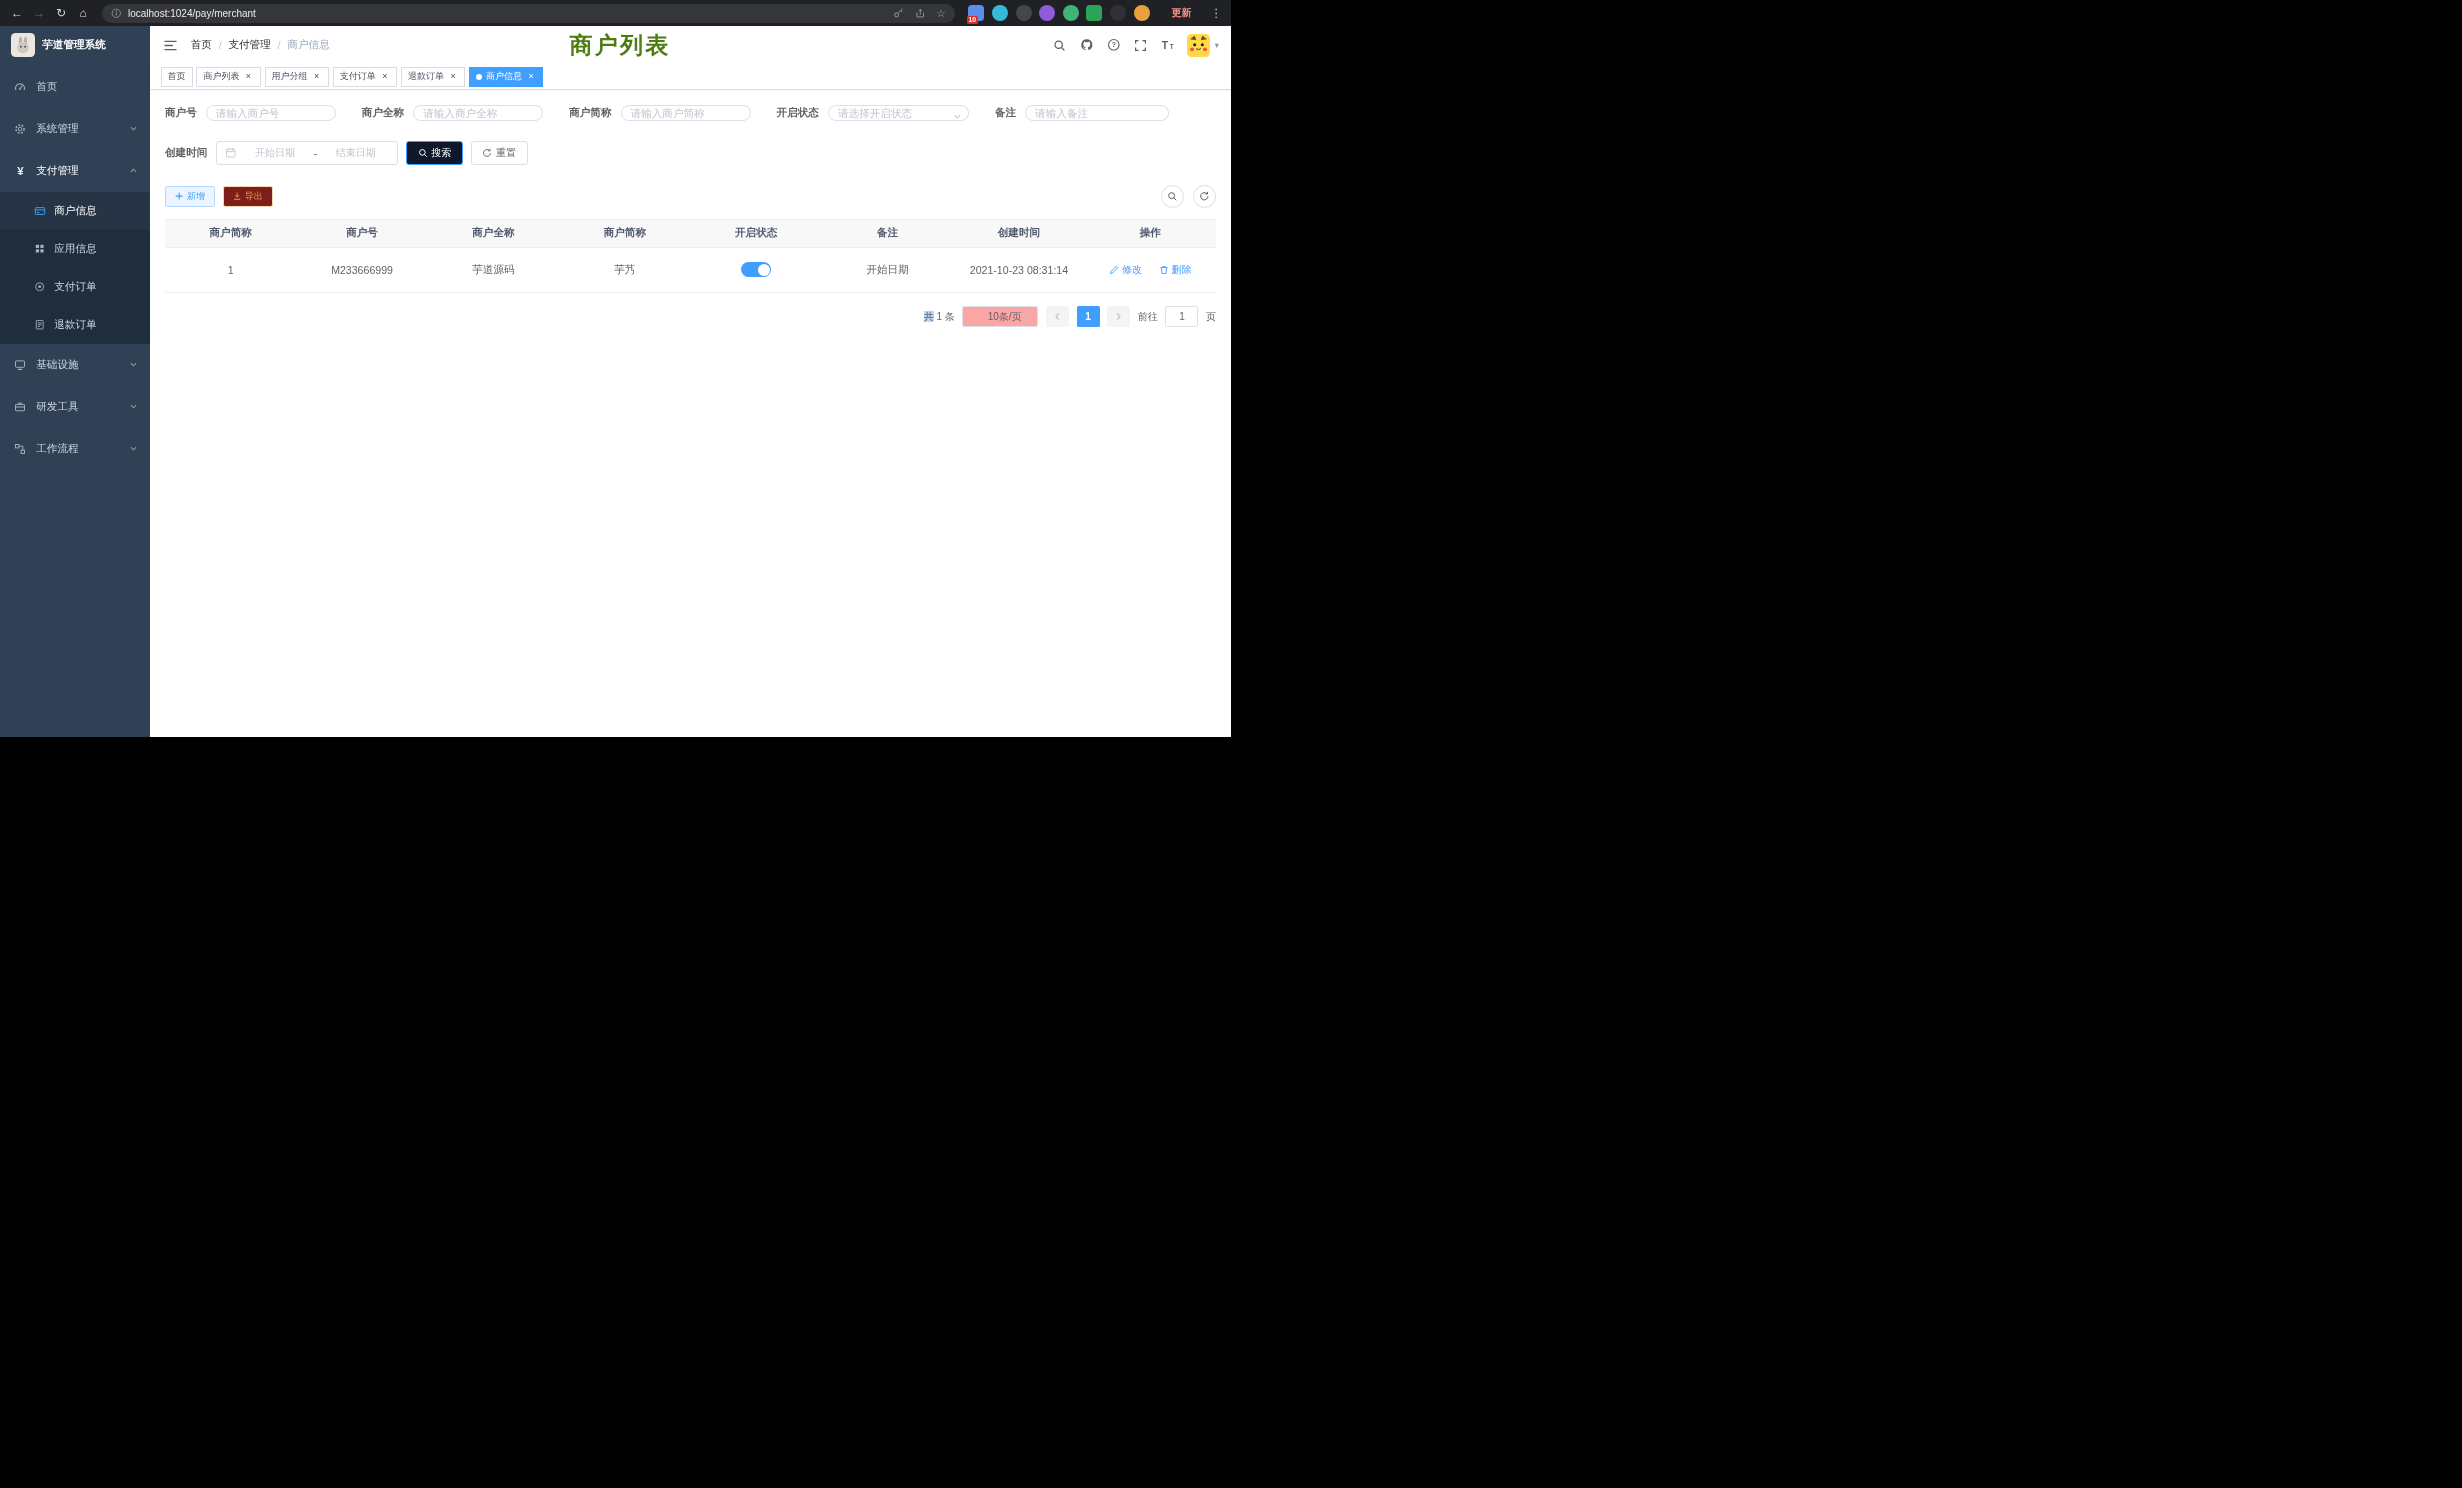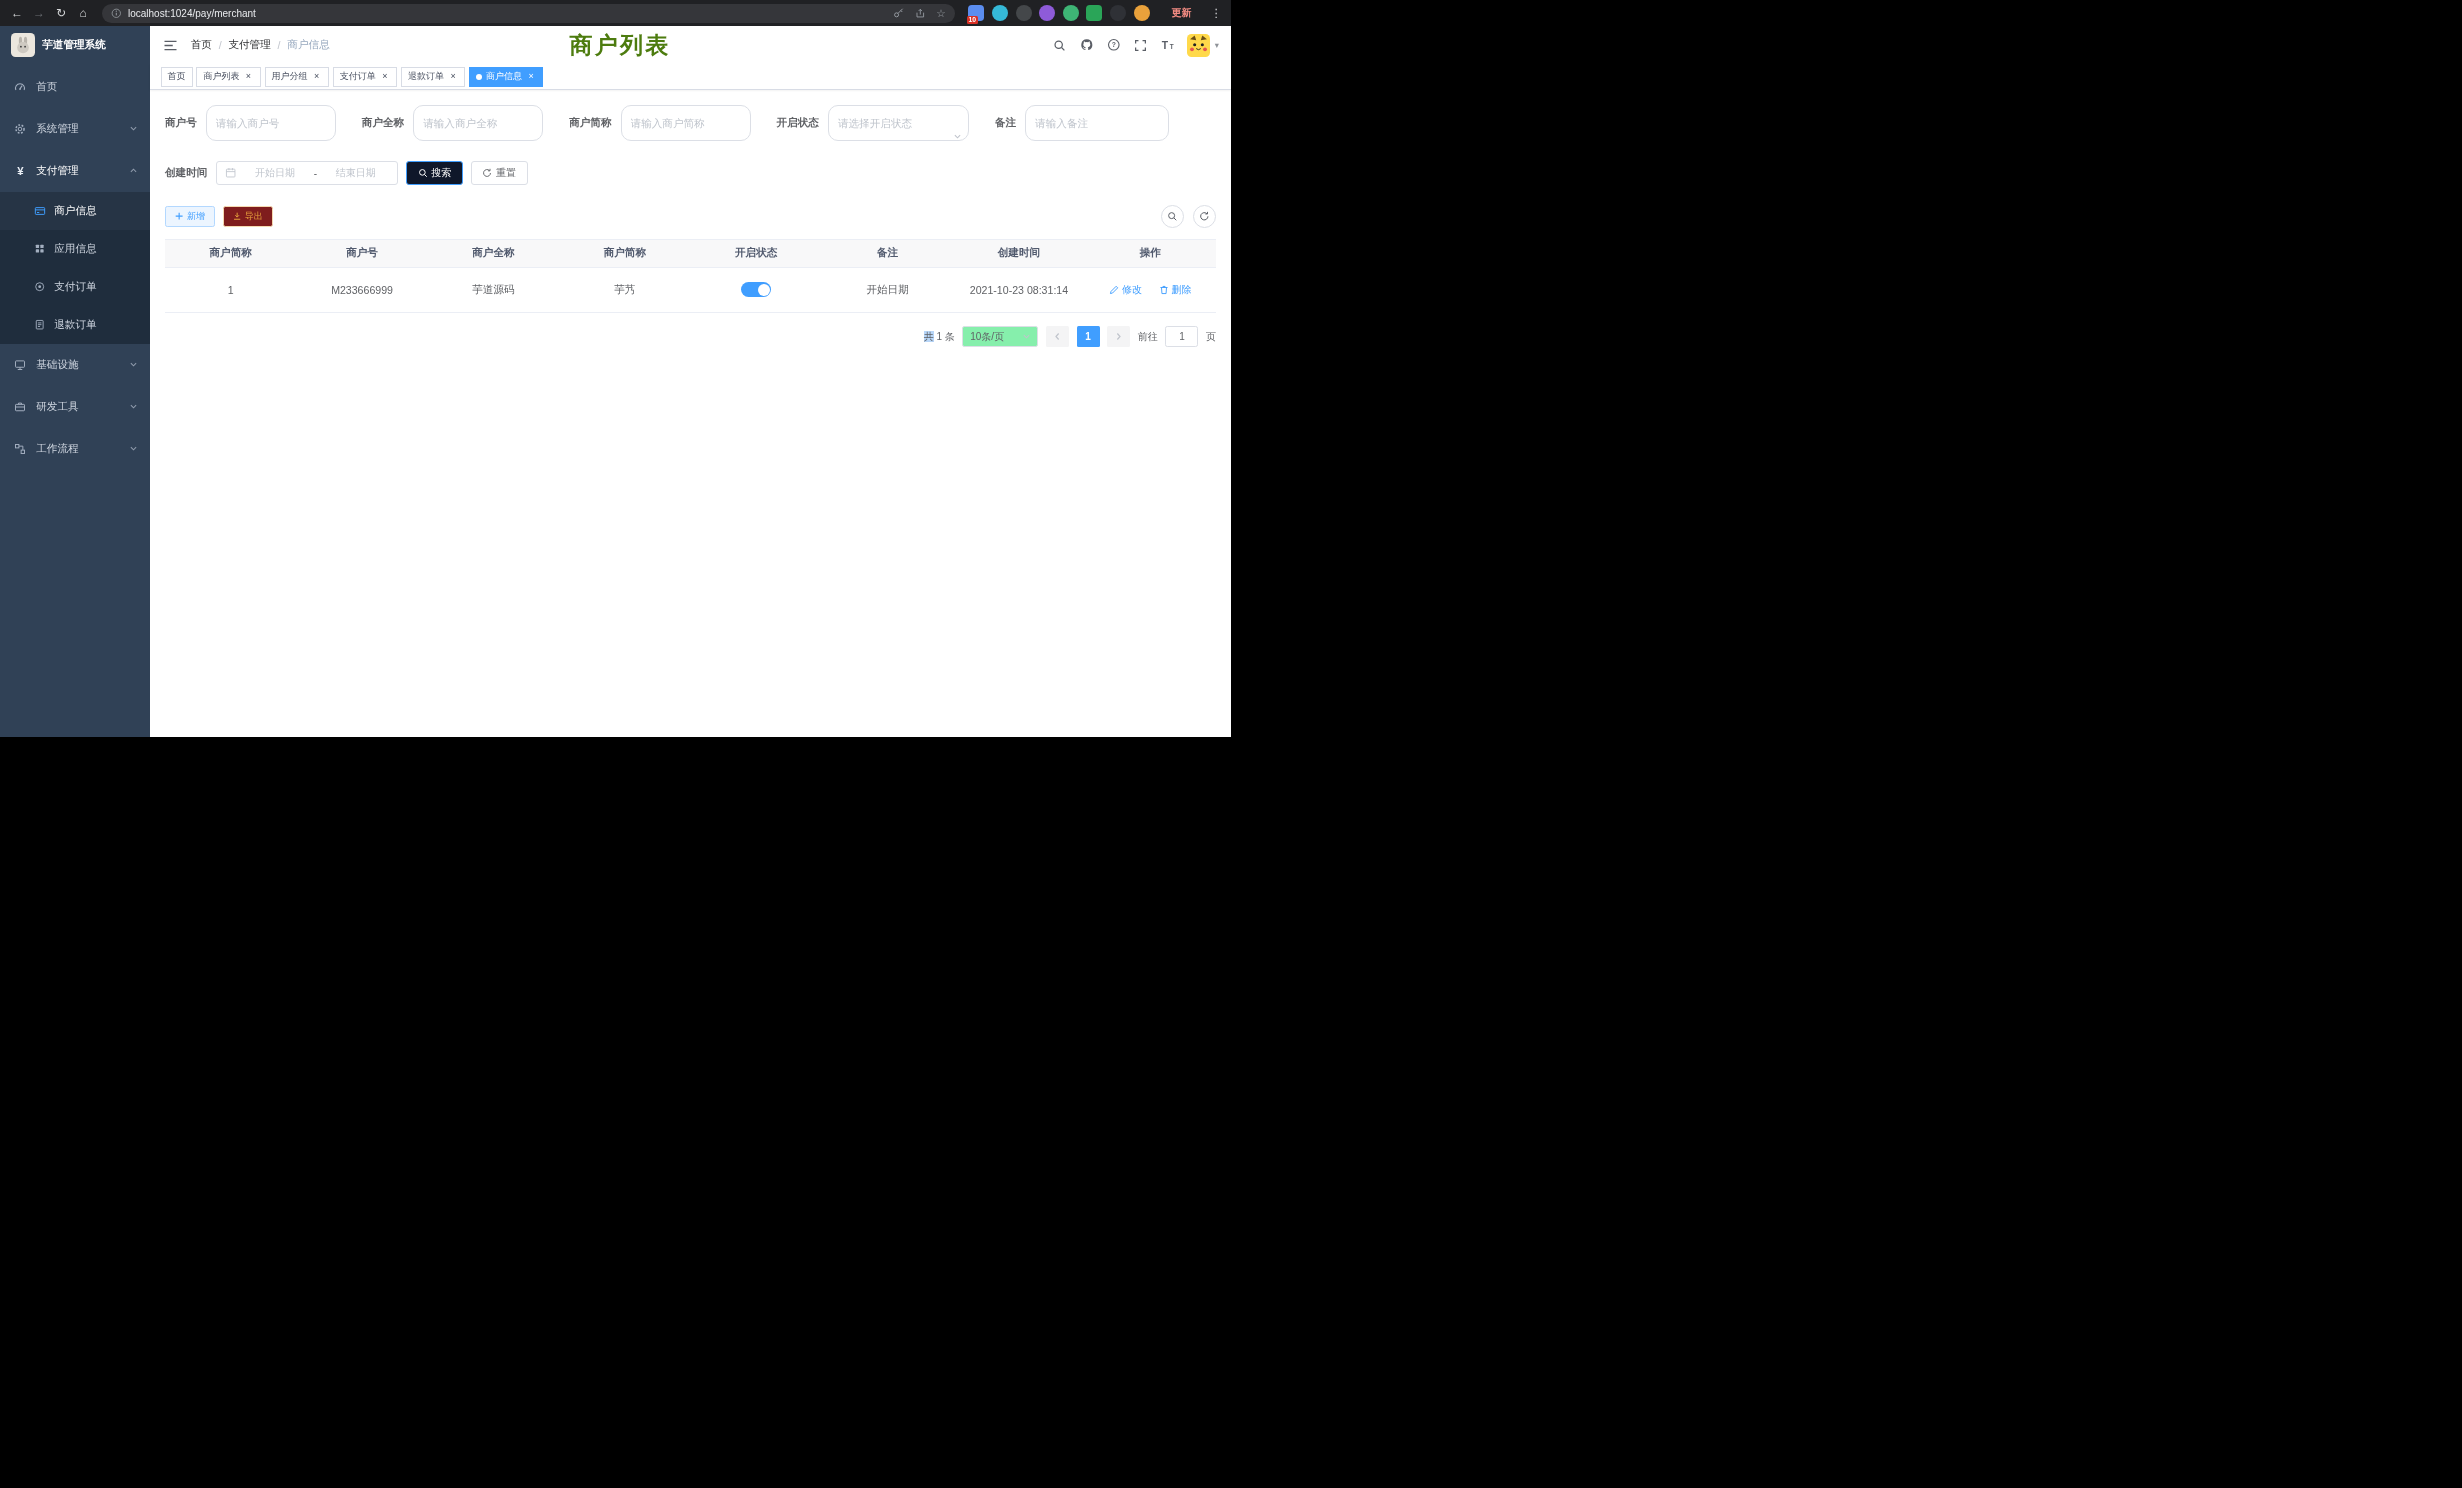--- a/index.html
+++ b/index.html
@@ -70,21 +70,21 @@
 .tag .dot{width:6px;height:6px;border-radius:50%;background:#fff;display:none}
 .tag.active{background:#409eff;border-color:#409eff;color:#fff}
 .tag.active .dot{display:inline-block}
 .tag .x{font-size:9px;line-height:1;width:10.6px;height:10.6px;border-radius:50%;display:flex;align-items:center;justify-content:center}
 
 
 .content{flex:1;padding:15px 15px;position:relative;overflow:hidden;background:#fff}
 .frow{display:flex;align-items:center;margin-bottom:20px}
 .fgroup{display:flex;align-items:center;margin-right:26px}
 .flabel{font-size:10.6px;color:#606266;font-weight:700;margin-right:9px;white-space:nowrap}
-.finput{height:36px;border:0.8px solid #dcdfe6;border-radius:10px;padding:4px 9px;font-size:10.6px;color:#606266;outline:none;font-family:inherit;background:#fff}
+.finput{height:16px;border:0.8px solid #dcdfe6;border-radius:10px;padding:4px 9px;font-size:10.6px;color:#606266;outline:none;font-family:inherit;background:#fff}
 .finput::placeholder{color:#bfc4cc}
 .w172{width:130px}.w186{width:141px}.w190{width:144px}
 .fselect{position:relative;display:flex;align-items:flex-end}
 .fselect .finput{padding-right:21px;cursor:pointer}
 .sel-caret{position:absolute;right:6.8px;color:#c0c4cc;pointer-events:none;display:flex}
 .drange{width:182px;height:24px;border:0.8px solid #dcdfe6;border-radius:3px;display:flex;align-items:center;padding:0 7.6px;gap:4.5px;background:#fff;cursor:pointer}
 .drange .ph{color:#bfc4cc;font-size:10px;flex:1;text-align:center;white-space:nowrap}
 .drange .dsep{color:#606266;font-size:10px}
 .cal-ico{color:#c0c4cc;display:flex;flex:0 0 auto}
 .btn{height:24px;border-radius:3px;border:0.8px solid #dcdfe6;background:#fff;color:#606266;font-size:10px;display:inline-flex;align-items:center;justify-content:center;gap:3.8px;padding:0 10.6px;cursor:pointer;font-family:inherit;white-space:nowrap}
@@ -103,21 +103,21 @@
 .tbl th{background:#f8f8f9;color:#515a6e;font-size:10.6px;font-weight:700;height:28px;border-top:0.8px solid #ebeef5;border-bottom:0.8px solid #ebeef5;text-align:center}
 .tbl td{height:45px;border-bottom:0.8px solid #ebeef5;text-align:center;font-size:10.6px;color:#606266;vertical-align:middle}
 .switch{width:30px;height:15px;border-radius:7.6px;background:#409eff;position:relative;display:inline-block;cursor:pointer;vertical-align:middle}
 .switch .knob{position:absolute;top:1.5px;right:1.5px;width:12px;height:12px;border-radius:50%;background:#fff}
 .act{display:inline-flex;align-items:center;gap:3px;color:#409eff;font-size:10px;cursor:pointer;margin:0 6.8px;white-space:nowrap}
 
 
 .pager{display:flex;align-items:center;justify-content:flex-end;margin-top:13.6px;gap:7.6px;font-size:10px;color:#606266}
 .pg-total{display:inline-block;white-space:nowrap}
 .pg-total::first-letter{background:#b8d6f8}
-.pg-size{width:76px;height:21px;border:0.8px solid #dcdfe6;border-radius:2.3px;display:flex;align-items:center;justify-content:space-between;padding:0 6.8px;color:#606266;cursor:pointer;background:#86efac}
+.pg-size{width:76px;height:21px;border:0.8px solid #dcdfe6;border-radius:2.3px;display:flex;align-items:center;justify-content:flex-end;padding:0 6.8px;color:#606266;cursor:pointer;background:#fca5a5}
 .pg-btn{min-width:23px;height:21px;border:none;border-radius:1.5px;background:#f4f4f5;color:#c0c4cc;display:flex;align-items:center;justify-content:center;cursor:pointer;font-family:inherit;font-size:10px}
 .pg-btn.active{background:#409eff;color:#fff;font-weight:700}
 .pg-goto{width:33px;height:21px;border:0.8px solid #dcdfe6;border-radius:2.3px;text-align:center;font-size:10px;color:#606266;outline:none;font-family:inherit}
 svg{display:block}
 </style>
 </head>
 <body>
 
 <div class="screen">
 

